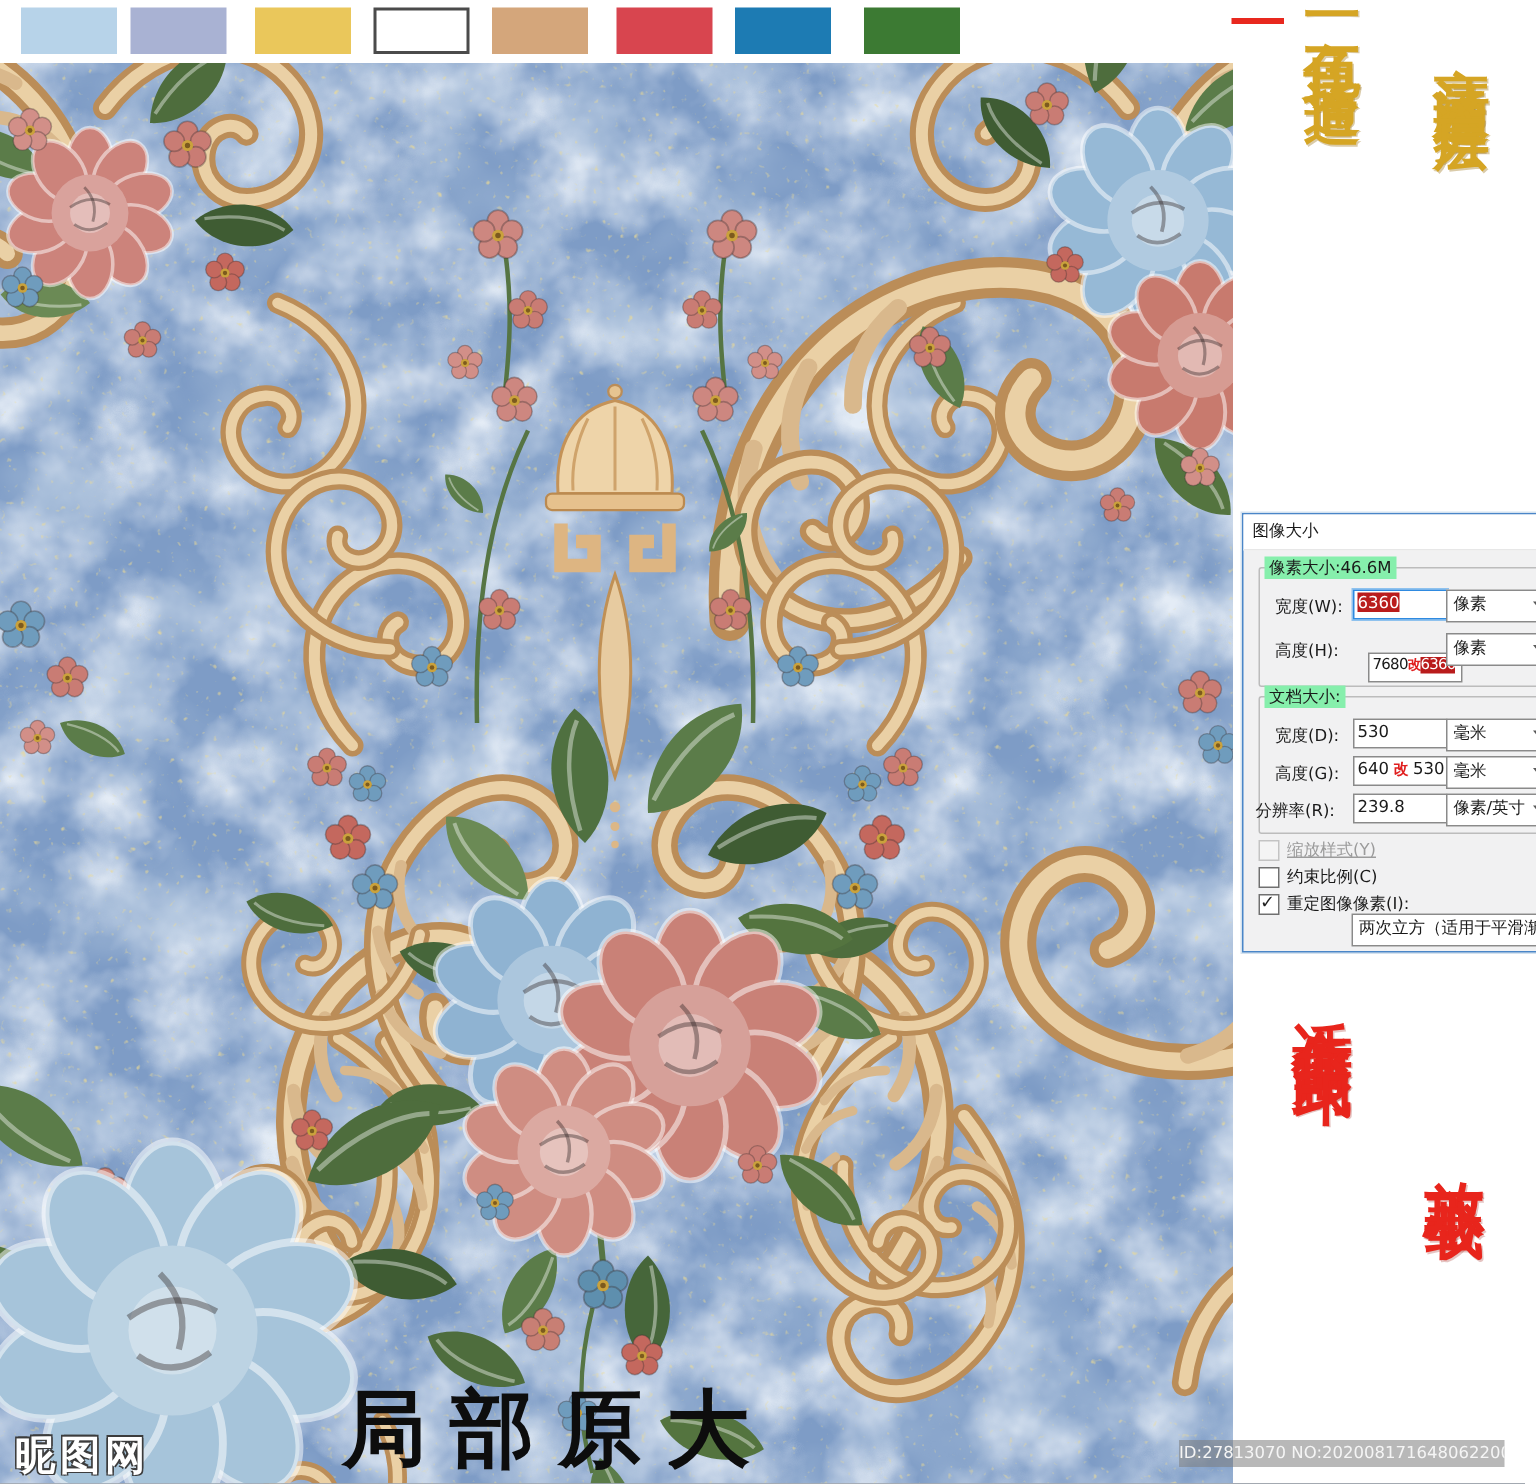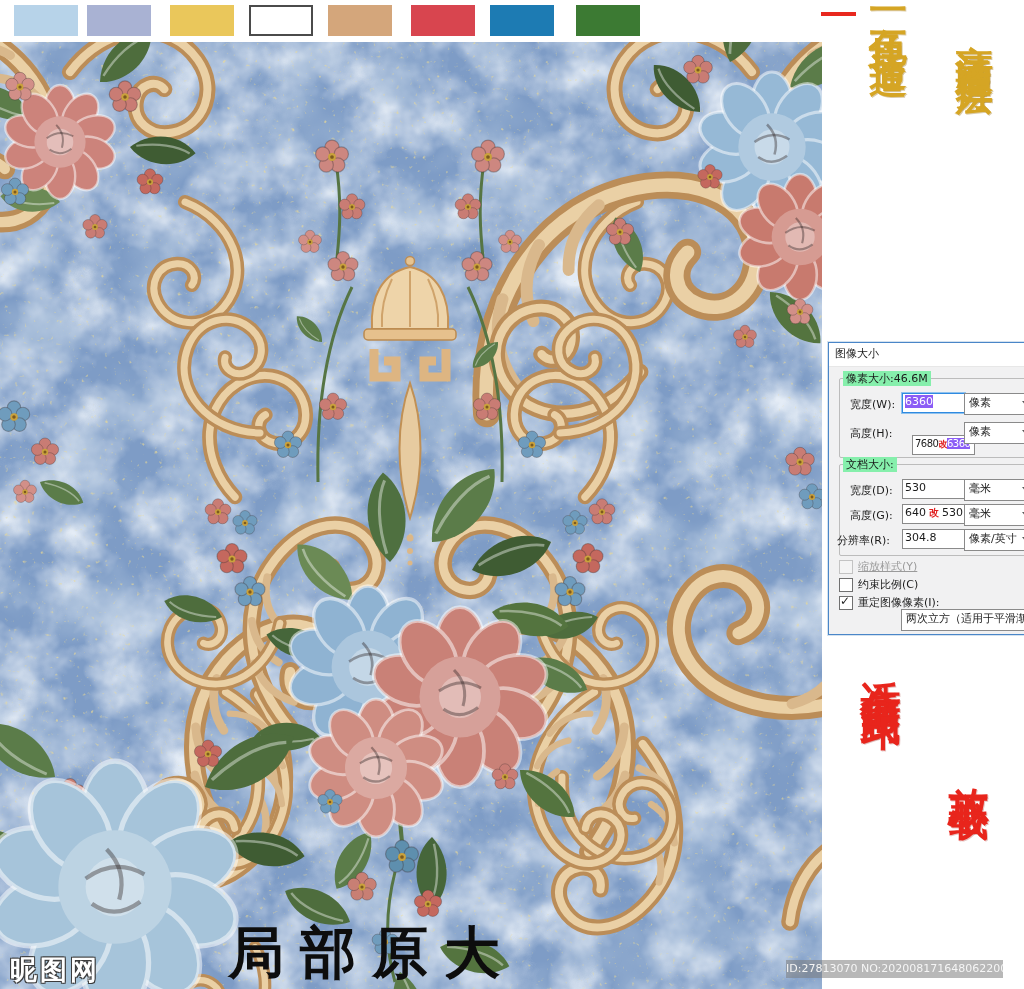--- a/index.html
+++ b/index.html
@@ -40,21 +40,21 @@
   .grp-label{position:absolute;background:#86efac;padding:0 3px;z-index:2;}
   .gl1{left:14px;top:28px;} .gl2{left:14px;top:114px;}
   .flabel{position:absolute;}
   .l-w{left:21px;top:54px;} .l-h{left:21px;top:83px;}
   .l-dw{left:21px;top:140px;} .l-dh{left:21px;top:165px;} .l-r{left:8px;top:190px;}
   .field{position:absolute;left:73px;width:57px;height:16px;background:#fff;border:1px solid #8a8a8a;
          padding:1px 2px;white-space:nowrap;overflow:hidden;line-height:14px;}
   .f-w{top:50px;border:1px solid #2f8ae0;box-shadow:0 0 0 1px #8fc2ee;}
   .f-h{top:92px;font-size:10px;letter-spacing:-.5px;margin-left:10px;}
   .f-dw{top:136px;} .f-dh{top:161px;} .f-r{top:186px;}
-  .sel{background:#8b5cf6;color:#fff;}
+  .sel{background:#b91c1c;color:#fff;}
   .mark{color:#e01f1f;font-size:9px;font-weight:700;}
   .f-dh .mark{font-size:10px;margin:0 3px;}
   .unit{position:absolute;left:135px;width:62px;height:18px;background:#fff;border:1px solid #8a8a8a;
         padding:1px 4px;line-height:16px;white-space:nowrap;}
   .u1{top:50px;} .u2{top:79px;} .u3{top:136px;} .u4{top:161px;} .u5{top:186px;}
   .chev{position:absolute;right:5px;top:7px;width:0;height:0;border-left:4px solid transparent;
         border-right:4px solid transparent;border-top:5px solid #5a5a5a;}
   .chk{position:absolute;left:10px;display:flex;align-items:center;gap:5px;}
   .c1{top:216px;} .c2{top:234px;} .c3{top:252px;}
   .box{width:12px;height:12px;background:#fff;border:1px solid #707070;position:relative;flex:0 0 auto;}
@@ -352,21 +352,21 @@
 
     <span class="flabel l-dw">宽度(D):</span>
     <span class="field f-dw"><span>530</span></span>
     <span class="unit u3"><span>毫米</span><span class="chev"></span></span>
 
     <span class="flabel l-dh">高度(G):</span>
     <span class="field f-dh"><span class="old">640</span><span class="mark">改</span><span>530</span></span>
     <span class="unit u4"><span>毫米</span><span class="chev"></span></span>
 
     <span class="flabel l-r">分辨率(R):</span>
-    <span class="field f-r"><span>304.8</span></span>
+    <span class="field f-r"><span>239.8</span></span>
     <span class="unit u5"><span>像素/英寸</span><span class="chev"></span></span>
 
     <div class="chk c1 dis">
       <span class="box"></span>
       <span class="lbl">缩放样式(Y)</span>
     </div>
     <div class="chk c2">
       <span class="box"></span>
       <span class="lbl">约束比例(C)</span>
     </div>

